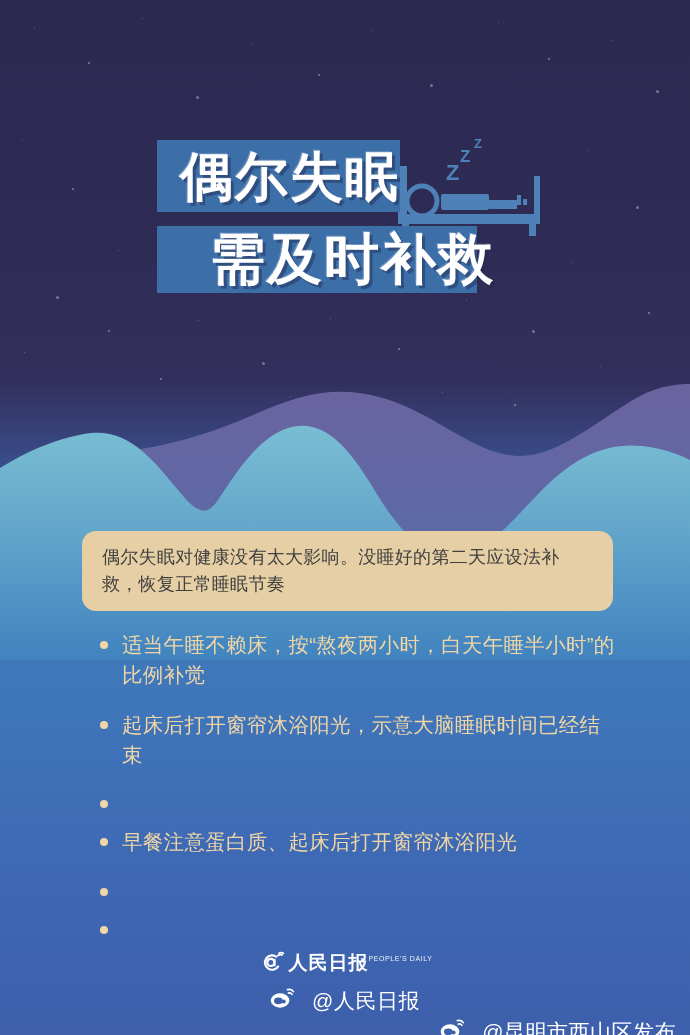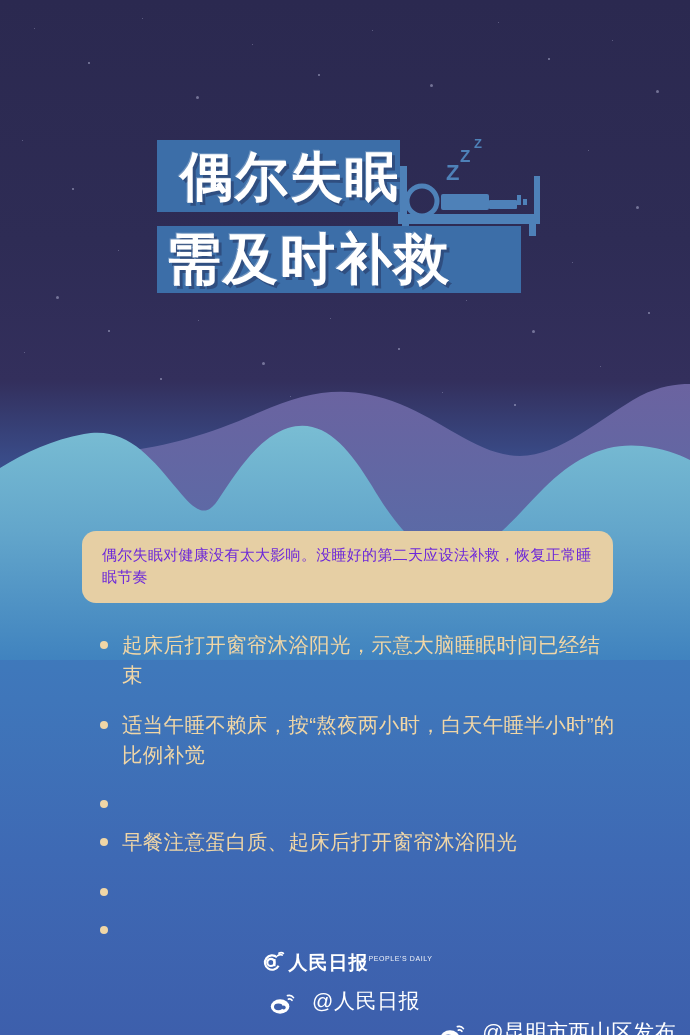--- a/index.html
+++ b/index.html
@@ -39,21 +39,21 @@
   .hills { position:absolute; left:0; right:0; top:360px; height:300px; }
   .hills svg { display:block; width:690px; height:300px; }
 
   
   .banner {
     position:absolute;
     background:#3c6ea8;
     display:flex; align-items:center;
   }
   #banner1 { left:157px; top:140px; width:243px; height:72px;justify-content:flex-end; }
-  #banner2 { left:157px; top:226px; width:364px; height:67px; }
+  #banner2 { left:157px; top:226px; width:320px; height:67px;padding-left:44px; }
   .banner-text {
     color:#ffffff;
     font-weight:bold;
     font-size:53px;
     letter-spacing:2px;
     line-height:1;
     margin-left:9px;
     white-space:nowrap;
     text-shadow:
       3px 3px 0 rgba(30,40,80,.45),
@@ -67,22 +67,22 @@
 
   
   #intro {
     position:absolute; left:82px; top:531px;
     width:531px; min-height:72px;
     background:#e6cfa4;
     border-radius:14px;
     padding:13px 20px 14px 20px;
   }
   #intro .intro-text {
-    color:#6d28d9;
-    font-size:15px;
+    color:#404040;
+    font-size:18px;
     line-height:1.48;
     letter-spacing:.3px;
   }
 
   
   #bullets {
     position:absolute; left:100px; top:630px; width:520px;
   }
   .bullet-row {
     display:flex; align-items:flex-start;
@@ -118,21 +118,21 @@
     color:#ffffff; font-weight:bold; font-size:19px; line-height:1;
     letter-spacing:1px;
   }
   #pd-logo .pd-en {
     color:#ffffff; font-size:7px; line-height:1.6;
     letter-spacing:.6px; opacity:.92;
   }
 
   .weibo-line {
     position:absolute;
-    display:flex; align-items:flex-end; gap:17px;
+    display:flex; align-items:flex-start; gap:17px;
     color:#ffffff;
   }
   #weibo-pd { left:50%; transform:translateX(-50%); top:44px; }
   #weibo-km { right:14px; top:44px;margin-top:31px; }
   .weibo-label { font-size:21px; letter-spacing:.5px; }
   .weibo-icon { width:25px; height:22px; }
 </style>
 </head>
 <body>
 
@@ -253,25 +253,25 @@
     <span class="banner-text">需及时补救</span>
   </div>
 
   <div id="intro">
     <div class="intro-text">偶尔失眠对健康没有太大影响。没睡好的第二天应设法补救，恢复正常睡眠节奏</div>
   </div>
 
   <div id="bullets">
     <div class="bullet-row">
       <span class="bullet-dot"></span>
+      <span class="bullet-text">适当午睡不赖床，按“熬夜两小时，白天午睡半小时”的比例补觉</span>
+    </div>
+    <div class="bullet-row">
+      <span class="bullet-dot"></span>
       <span class="bullet-text">起床后打开窗帘沐浴阳光，示意大脑睡眠时间已经结束</span>
-    </div>
-    <div class="bullet-row">
-      <span class="bullet-dot"></span>
-      <span class="bullet-text">适当午睡不赖床，按“熬夜两小时，白天午睡半小时”的比例补觉</span>
     </div>
     <div class="bullet-row">
       <span class="bullet-dot"></span>
     </div>
     <div class="bullet-row">
       <span class="bullet-dot"></span>
       <span class="bullet-text">早餐注意蛋白质、起床后打开窗帘沐浴阳光</span>
     </div>
     <div class="bullet-row">
       <span class="bullet-dot"></span>

